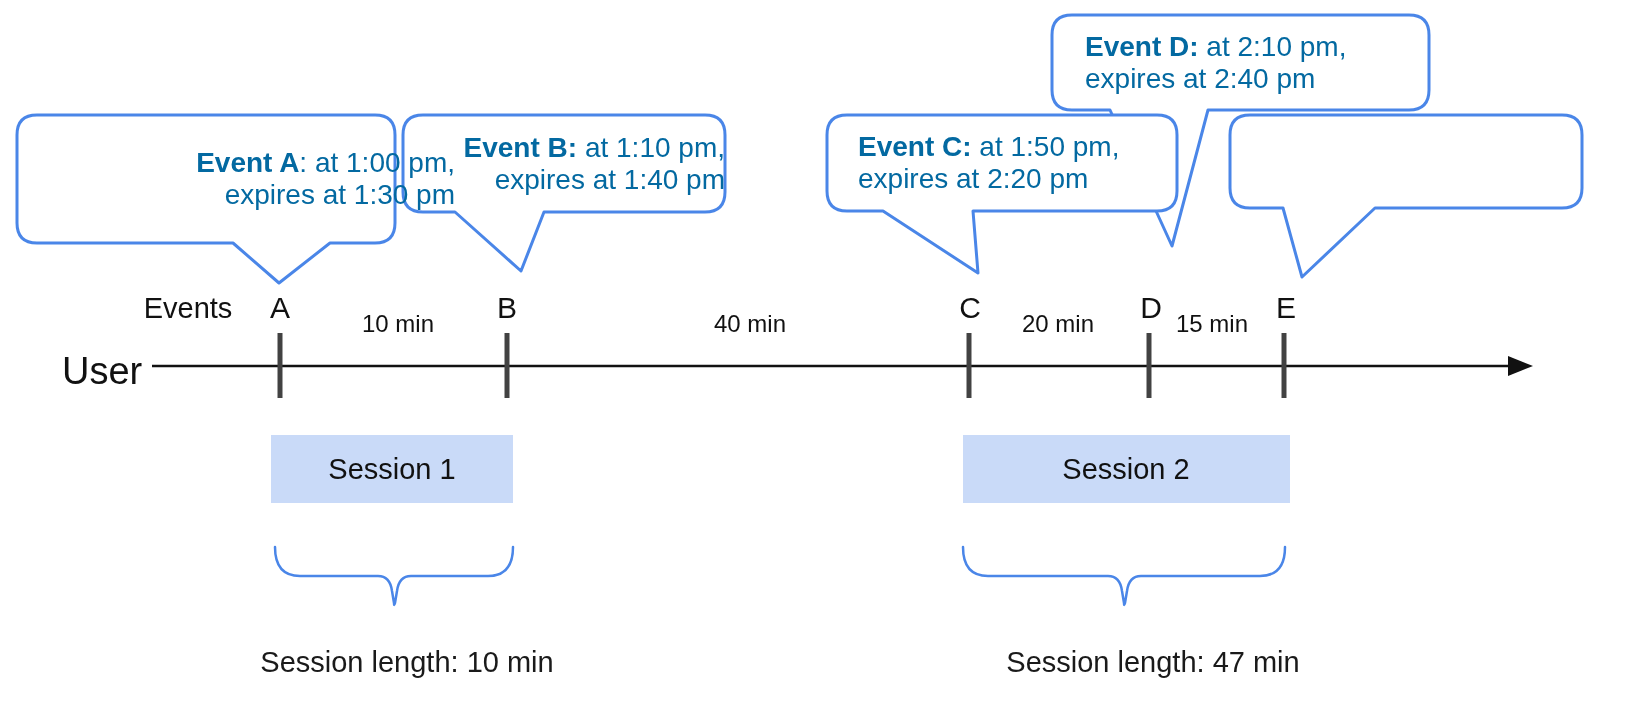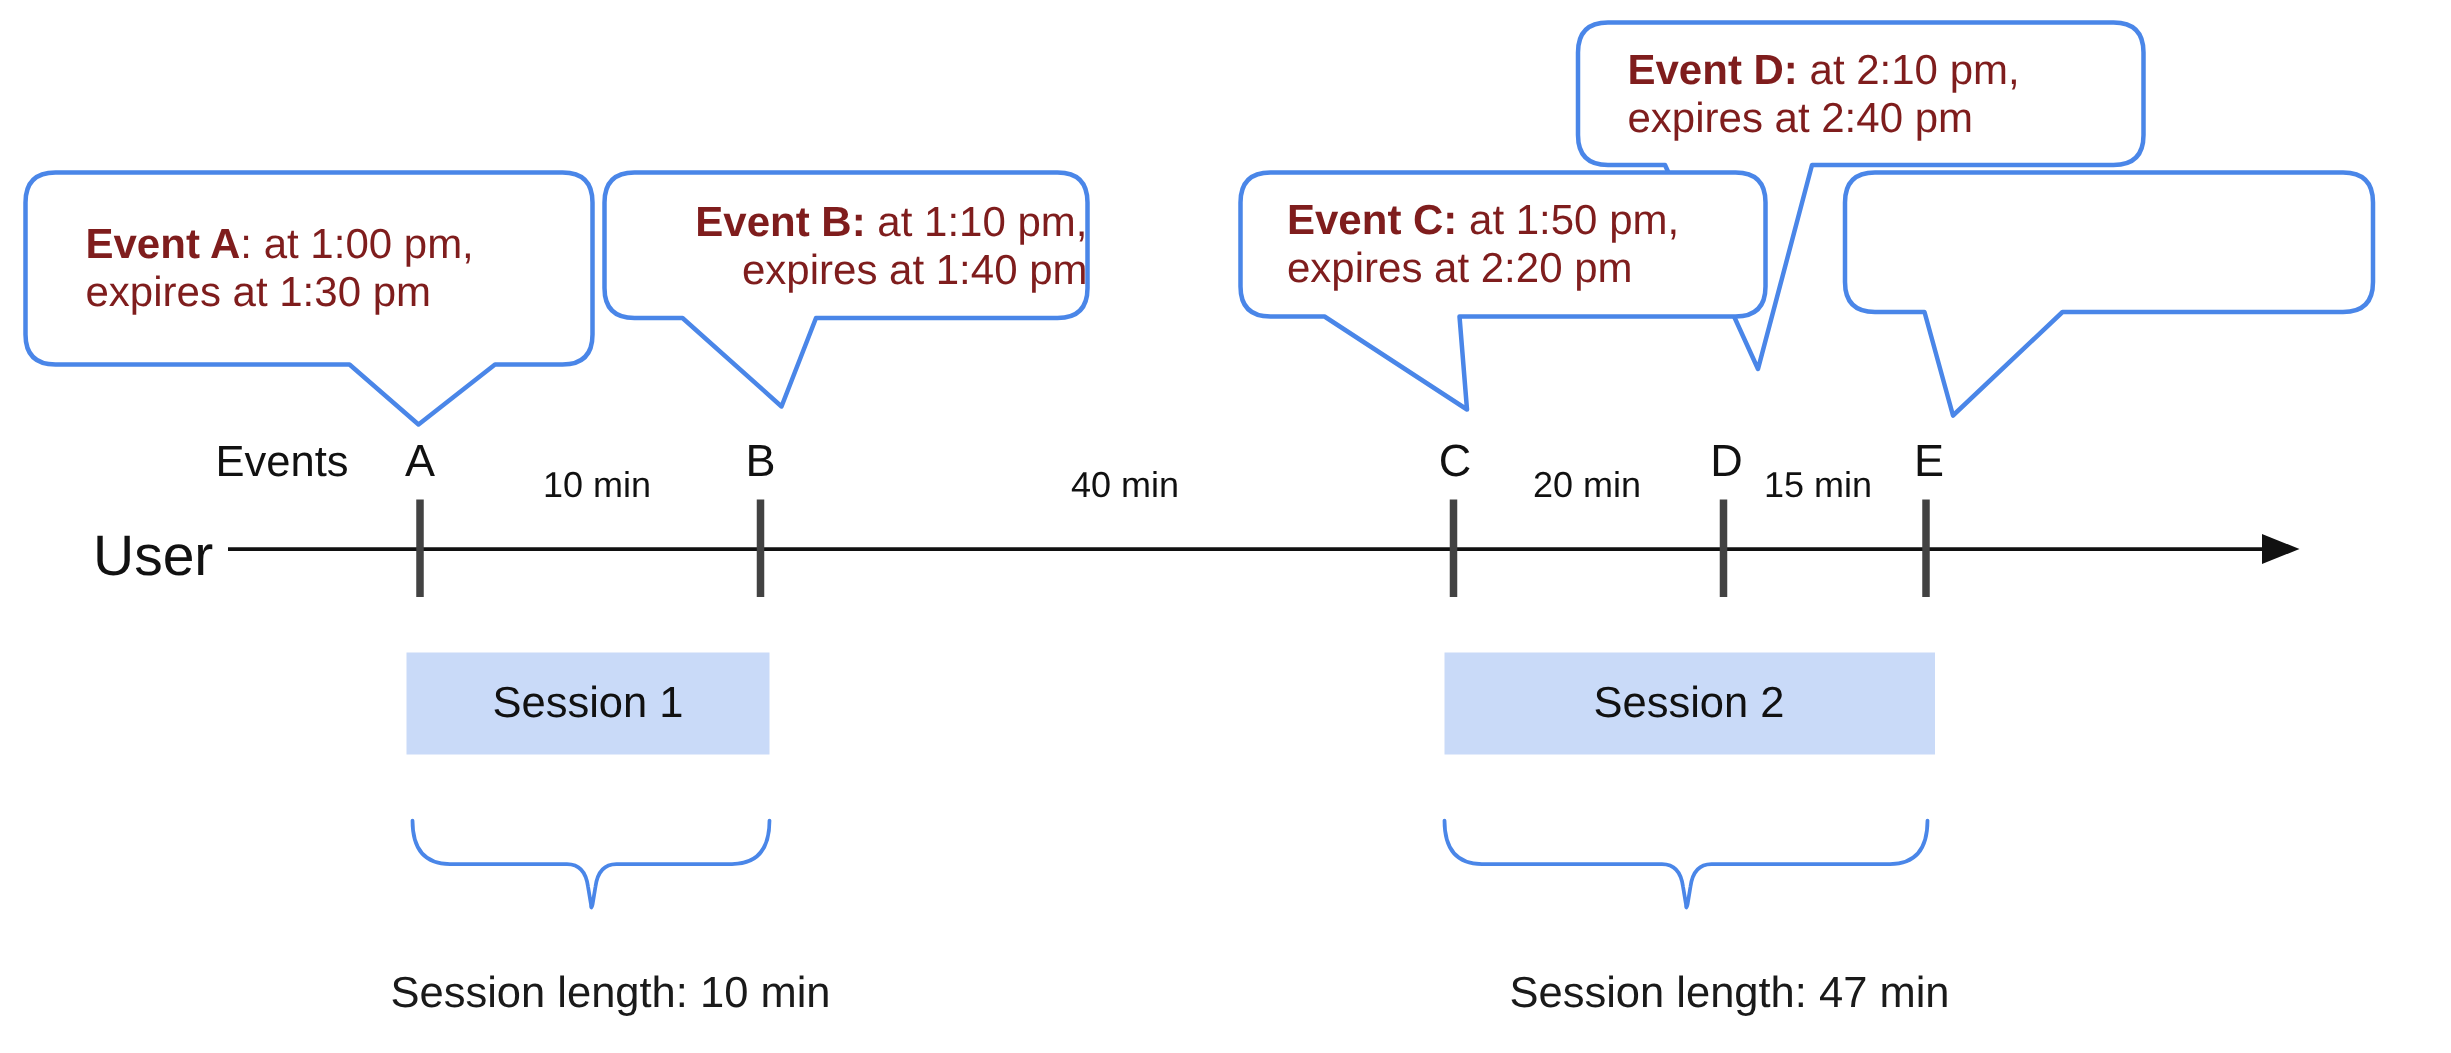--- a/index.html
+++ b/index.html
@@ -23,21 +23,21 @@
   .txt { position: absolute; white-space: nowrap; }
   .center { transform: translateX(-50%); }
 
   .bubble-text {
     position: absolute;
     display: flex;
     flex-direction: column;
     justify-content: center;
     font-size: 28px;
     line-height: 32px;
-    color: #7f1d1d;
+    color: #0369a1;
   }
   .bubble-text .b { font-weight: bold; }
 
   .events-label, .event-letter { font-size: 30px; color: #111111; }
   .events-label { font-size: 29px; }
   .interval-label { font-size: 24px; color: #111111; }
   .user-label { font-size: 38px; color: #111111; }
   .session-label { font-size: 29px; color: #111111; }
   .session-length-label { font-size: 29px; color: #1a1a1a; }
 </style>
@@ -67,21 +67,21 @@
     <line class="tick" x1="1149" y1="333" x2="1149" y2="398"></line>
     <line class="tick" x1="1284" y1="333" x2="1284" y2="398"></line>
 
     <rect class="session-rect" x="271" y="435" width="242" height="68"></rect>
     <rect class="session-rect" x="963" y="435" width="327" height="68"></rect>
 
     <path class="brace" d="M 275,547 Q 275,576 300,576 L 378,576 Q 390,576 392,591 L 394,603 Q 394,607 395,603 L 397,591 Q 399,576 411,576 L 488,576 Q 513,576 513,547"></path>
     <path class="brace" d="M 963,547 Q 963,576 988,576 L 1108,576 Q 1120,576 1122,591 L 1124,603 Q 1124,607 1125,603 L 1127,591 Q 1129,576 1141,576 L 1260,576 Q 1285,576 1285,547"></path>
   </svg>
 
-  <div class="bubble-text" style="left:17px; top:115px; width:438px; height:128px; padding-left:40px; box-sizing:border-box;">
+  <div class="bubble-text" style="left:17px; top:115px; width:438px; height:128px; padding-left:40px; box-sizing:border-box;align-items:flex-end;">
     <div><span class="b">Event A</span><span>: at 1:00 pm,</span></div>
     <div>expires at 1:30 pm</div>
   </div>
 
   <div class="bubble-text" style="left:403px; top:115px; width:322px; height:97px; padding-left:32px; box-sizing:border-box;text-align:right;">
     <div><span class="b">Event B:</span><span> at 1:10 pm,</span></div>
     <div>expires at 1:40 pm</div>
   </div>
 
   <div class="bubble-text" style="left:827px; top:115px; width:312px; height:96px; padding-left:31px; box-sizing:border-box;">

